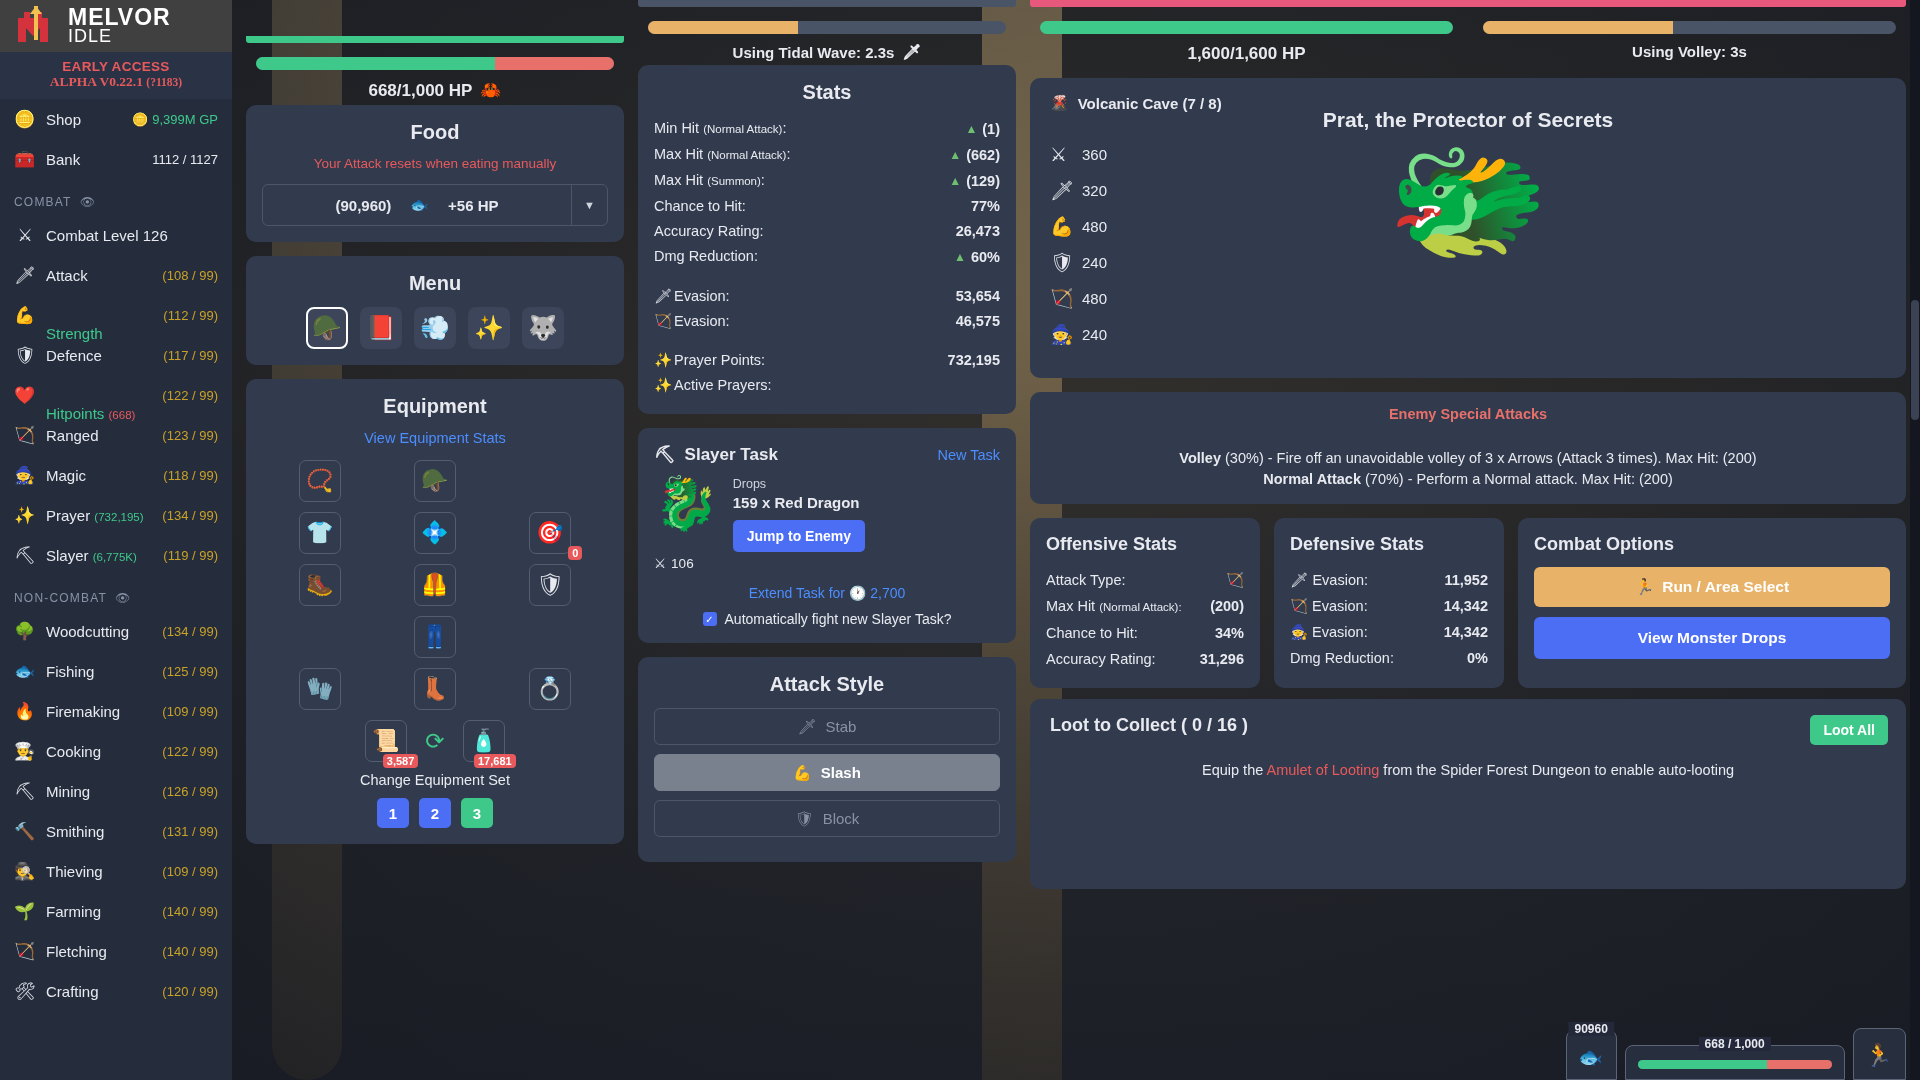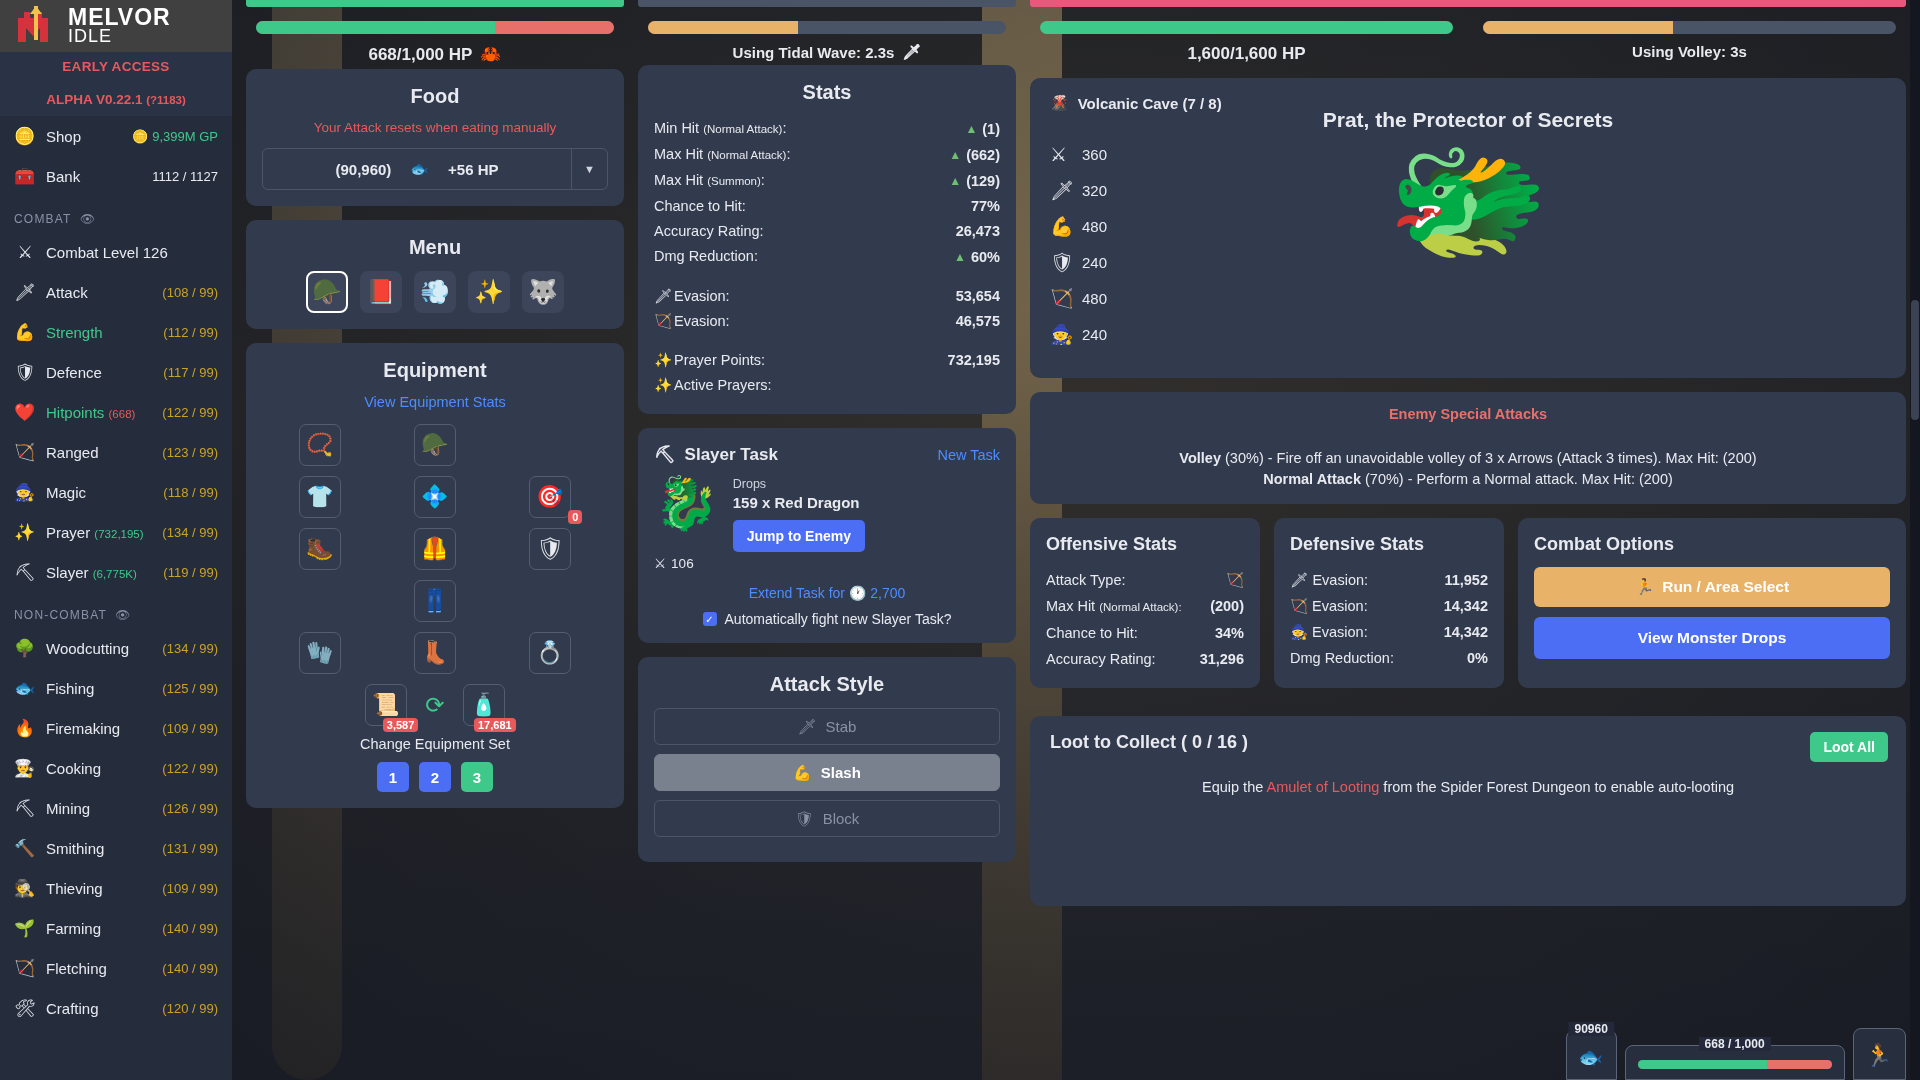--- a/index.html
+++ b/index.html
@@ -14,33 +14,33 @@
 
   
   .sidebar { width: 232px; height: 1080px; background: #252d3d; flex: 0 0 232px; overflow: hidden; }
   .brand { height: 52px; background: #404040; display: flex; align-items: center; padding: 0 14px; gap: 10px; }
   .brand-logo { width: 44px; height: 40px; position: relative; }
   .brand-text { line-height: 0.95; }
   .brand-text .b1 { font-size: 23px; font-weight: bold; letter-spacing: 1px; color: #fff; }
   .brand-text .b2 { font-size: 18px; font-weight: 400; letter-spacing: 1px; color: #fff; }
   .version { background: #2a3346; padding: 7px 0 9px; text-align: center; }
   .version .v1 { color: #e8595c; font-weight: bold; font-size: 13.5px; letter-spacing: .3px; }
-  .version .v2 { color: #e8595c; font-weight: bold; font-size: 13.5px; margin-top: 18px; }
+  .version .v2 { color: #e8595c; font-weight: bold; font-size: 13.5px; margin-top: 0; font-family: Liberation Serif, serif; }
   .version .v2 small { font-size: 11.5px; font-weight: bold; }
 
   .srow { display: flex; align-items: center; height: 40px; padding: 0 14px; gap: 10px; font-size: 15px; }
   .srow .ic { width: 22px; text-align: center; font-size: 17px; flex: 0 0 22px; }
   .srow .nm { flex: 1; white-space: nowrap; }
   .srow .rt { font-size: 13px; color: #c9a227; white-space: nowrap; }
   .srow .gp { color: #3ec98b; font-size: 13px; }
   .srow .bk { color: #e8eaf0; font-size: 13px; }
   .srow .sub { font-size: 11.5px; }
   .sect { color: #8892a6; font-size: 12px; letter-spacing: 1.2px; padding: 16px 14px 6px; display: flex; align-items: center; gap: 8px; }
   .sect .eye { font-size: 12px; }
-  .green { color: #3ec98b; }
+  .green { color: #3ec98b; margin-top: 36px; }
   .hp-cnt { color: #e8595c; font-size: 12px; }
 
   
   .main { flex: 1; position: relative; overflow: hidden; background:
       linear-gradient(180deg, #2b2a28 0%, #3a352c 40%, #23262e 100%); }
   .bgart { position:absolute; inset:0; overflow:hidden; }
   .bgart .pillar { position:absolute; background: linear-gradient(180deg,#c9ab72,#6d5a3a); opacity:.75; }
   .bgart .p1 { left: 40px; top: 0; width: 70px; height: 1080px; border-radius: 0 0 40px 40px; }
   .bgart .p2 { left: 750px; top: 0; width: 80px; height: 1080px; }
   .bgart .dark { position:absolute; left:0; top:0; width:100%; height:100%;
@@ -123,21 +123,21 @@
   .enemystats { position: absolute; left: 20px; top: 58px; }
   .estat { display: flex; align-items: center; gap: 10px; font-size: 15px; height: 36px; }
   .estat .ic { font-size: 19px; width: 22px; }
   .sprite { text-align: center; font-size: 130px; line-height: 1.05; color: #8ab552; }
 
   .spec { background: #323b4d; border-radius: 10px; padding: 14px 16px; margin-bottom: 14px; text-align: center; }
   .spec .h { color: #e8706b; font-weight: bold; font-size: 14.5px; margin-bottom: 26px; }
   .spec .l { font-size: 14.5px; line-height: 21px; }
   .spec .l b { font-weight: bold; }
 
-  .trio { display: flex; gap: 14px; margin-bottom: 28px; }
+  .trio { display: flex; gap: 14px; margin-bottom: 11px; }
   .card { background: #323b4d; border-radius: 10px; padding: 16px; }
   .card h3 { font-size: 18px; font-weight: bold; margin-bottom: 12px; }
   .card .r { display: flex; font-size: 14.5px; line-height: 26px; }
   .card .r .l { flex: 1; }
   .card .r .l small { font-size: 11.5px; }
   .card .r .v { font-weight: bold; }
   .c-off { width: 230px; }
   .c-def { width: 230px; }
   .c-opt { flex: 1; }
   .runbtn { background: #e8b368; color: #fff; font-weight: bold; font-size: 15.5px; border-radius: 6px; padding: 11px 8px; text-align: center; display:flex; align-items:center; justify-content:center; gap:8px; flex-wrap: wrap; }

